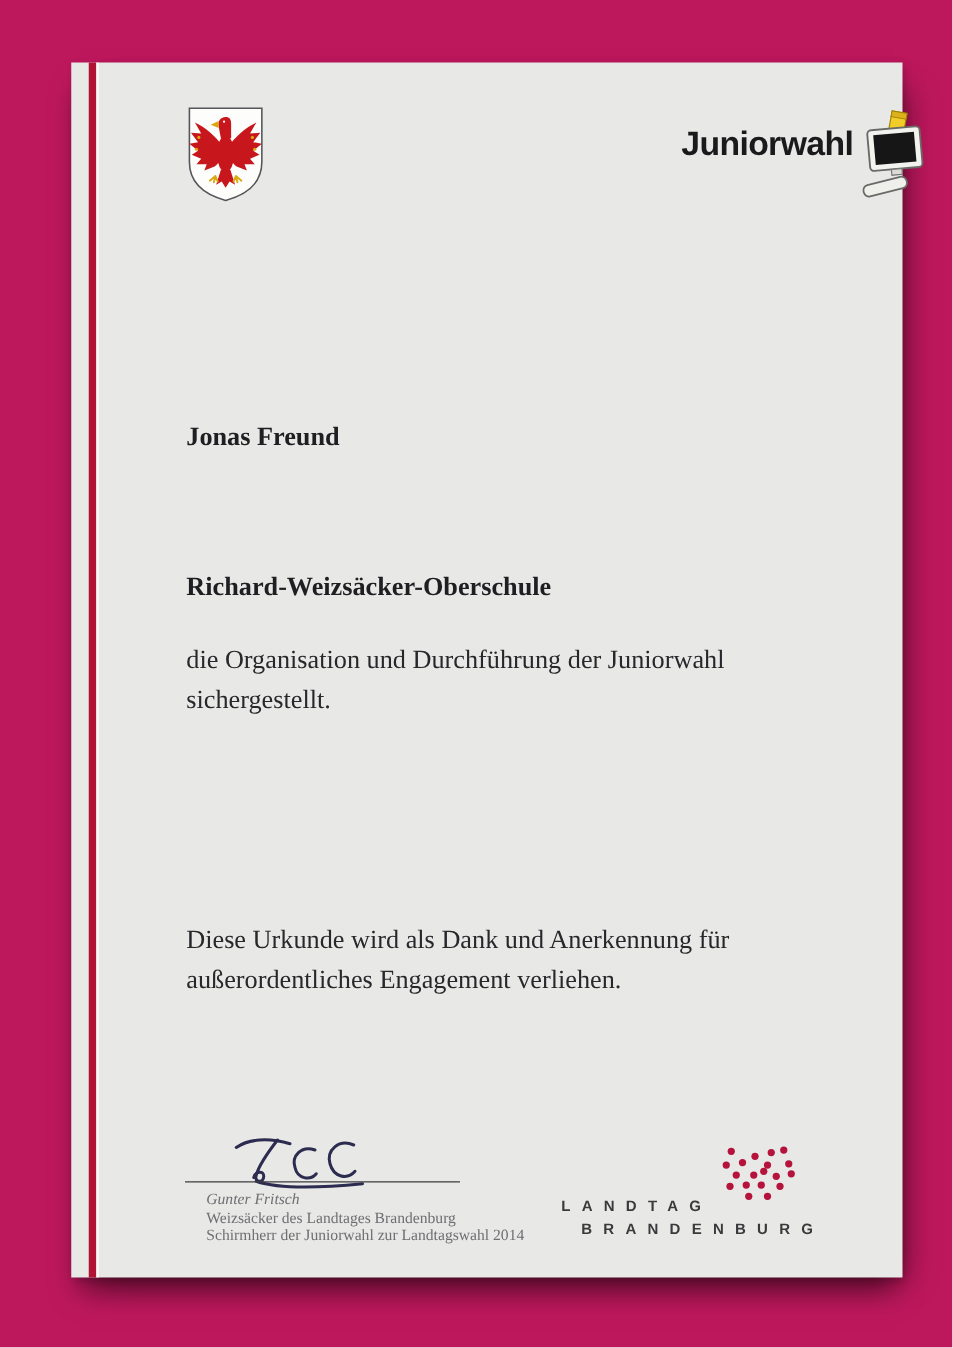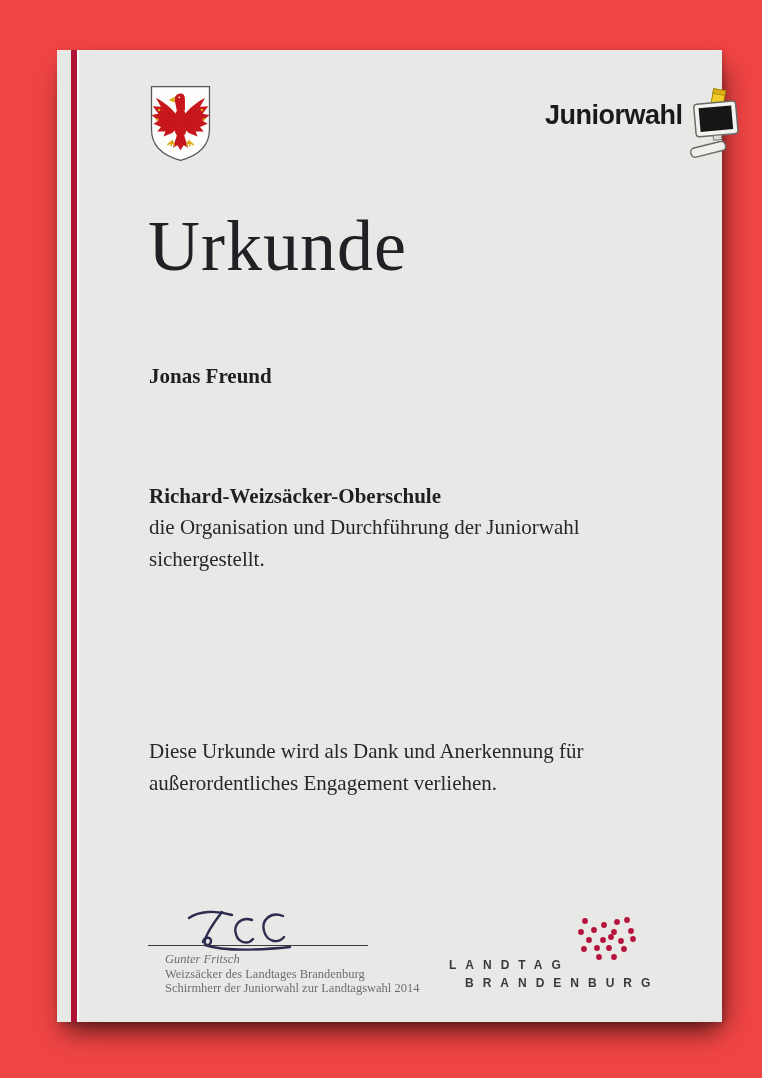--- a/index.html
+++ b/index.html
@@ -1,34 +1,34 @@
 <!DOCTYPE html>
 <html><head>
 <meta charset="utf-8">
 <style>
   html,body{margin:0;padding:0;background:#ffffff;}
-  .canvas{position:relative;width:762px;height:1078px;background:#ef4444;overflow:hidden;
+  .canvas{position:relative;width:762px;height:1078px;background:#be185d;overflow:hidden;
           font-family:"Liberation Serif", serif;}
   .paper{position:absolute;left:57px;top:50px;width:665px;height:972px;background:#e8e8e6;
          box-shadow:0 16px 22px -6px rgba(0,0,0,.5), 16px 12px 24px -10px rgba(0,0,0,.28), 2px 2px 6px rgba(0,0,0,.18);}
   .stripe{position:absolute;left:14px;top:0;width:6px;height:100%;background:#b01334;}
   .stripe-hl{position:absolute;left:20px;top:0;width:2px;height:100%;background:rgba(255,255,255,.75);}
 
   .coa{position:absolute;left:92px;top:34px;width:63px;height:79px;}
 
   .jw-logo{position:absolute;left:488px;top:38px;display:flex;align-items:flex-start;}
   .jw-text{font-family:"Liberation Sans", sans-serif;font-weight:700;font-size:27px;
            color:#1a1a1c;letter-spacing:-0.5px;margin-top:12px;}
   .jw-icon{width:56px;height:74px;margin-left:3px;}
 
   .title{position:absolute;left:91px;top:160px;font-size:72px;line-height:1;color:#212125;
          letter-spacing:1px;font-weight:400;}
 
   .body-text{position:absolute;left:92px;color:#28282c;font-size:21px;line-height:32px;white-space:nowrap;}
-  .bold{font-weight:700;color:#1f1f23;margin-top:27px;}
+  .bold{font-weight:700;color:#1f1f23;}
   .t-name{top:283px;}
   .t-intro{top:343px;}
   .t-school{top:403px;}
   .t-achv{top:461px;}
   .t-dedic{top:685px;}
 
   .sig-svg{position:absolute;left:128px;top:855px;width:110px;height:50px;}
   .sig-line{position:absolute;left:91px;top:895px;width:220px;height:1px;background:#3c3c3e;}
   .sig-text{position:absolute;left:108px;font-size:12.5px;line-height:14px;color:#6f6e73;white-space:nowrap;}
   .s1{top:902px;font-style:italic;}
@@ -81,21 +81,20 @@
           <rect x="10" y="15" width="45" height="35" rx="3.5" fill="#f2f2ee" stroke="#6a6a66" stroke-width="1.6"></rect>
           <rect x="15" y="19.5" width="35" height="25.5" fill="#161616"></rect>
           <rect x="28" y="50" width="9" height="5" fill="#dcdcd6" stroke="#777" stroke-width="1"></rect>
         </g>
         <g transform="rotate(-14 24 66)">
           <rect x="5" y="60" width="38" height="10" rx="4.5" fill="#efefeb" stroke="#6a6a66" stroke-width="1.5"></rect>
         </g>
       </svg>
     </div>
 
-    <div class="title">Urkunde</div>
 
     <div class="body-text bold t-name">Jonas Freund</div>
     <div class="body-text t-achv">
       <span style="display:block">die Organisation und Durchführung der Juniorwahl</span>
       <span style="display:block">sichergestellt.</span>
     </div>
     <div class="body-text bold t-school">Richard-Weizsäcker-Oberschule</div>
     <div class="body-text t-dedic">
       <span style="display:block">Diese Urkunde wird als Dank und Anerkennung für</span>
       <span style="display:block">außerordentliches Engagement verliehen.</span>

